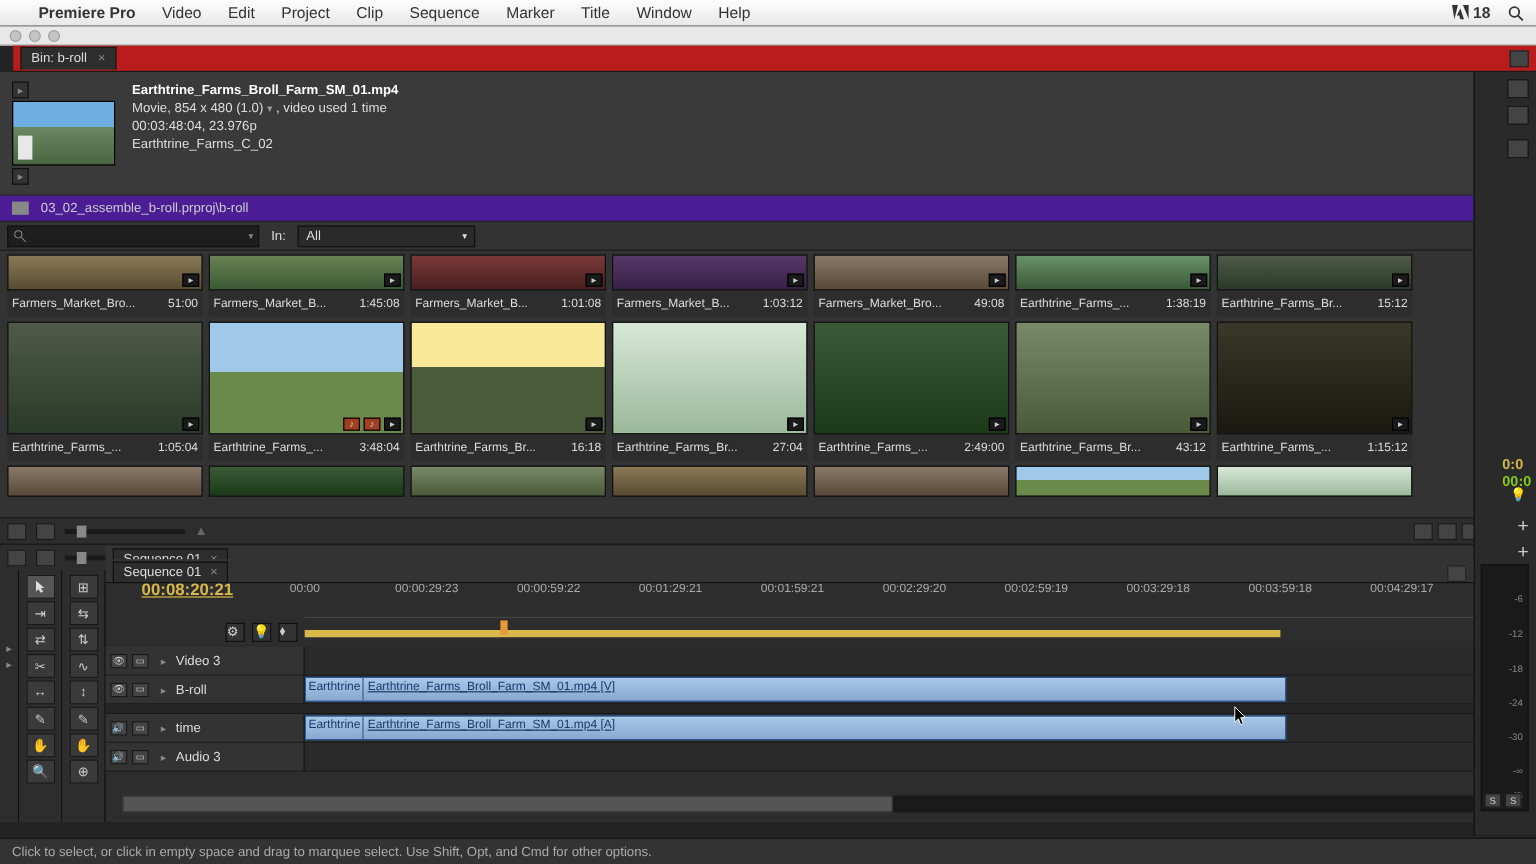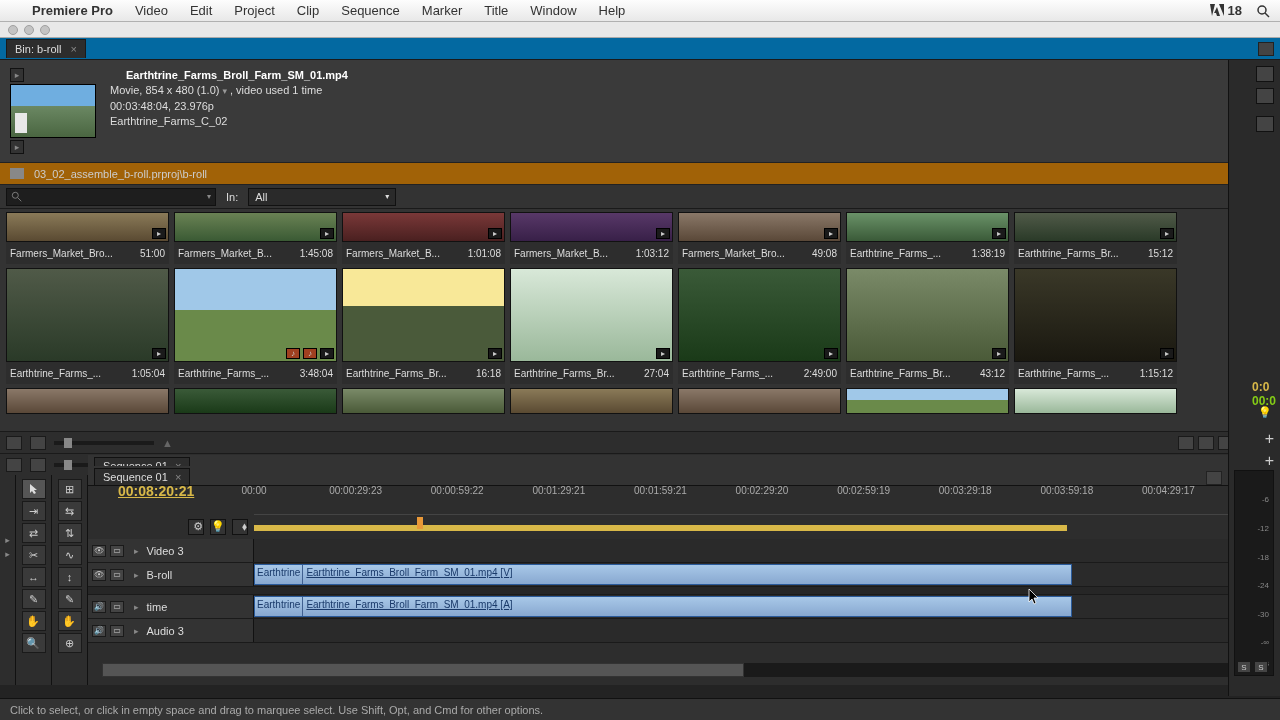--- a/index.html
+++ b/index.html
@@ -10,36 +10,36 @@
 .menubar .apple { font-size: 15px; }
 .menubar .app-name { font-weight: bold; }
 .menubar .right { margin-left: auto; display: flex; align-items: center; gap: 14px; }
 .adobe-badge { display: flex; align-items: center; gap: 4px; font-weight: bold; }
 
 
 .traffic-row { height: 16px; background: #e8e8e8; display: flex; align-items: center; padding-left: 8px; gap: 6px; border-bottom: 1px solid #aaa;}
 .tl { width: 10px; height: 10px; border-radius: 50%; background: #c4c4c4; border: 1px solid #a0a0a0; }
 
 
-.bin-tabbar { height: 22px; background: #0369a1; border-bottom: 1px solid #1a1a1a; display: flex; align-items: center; padding: 0 6px; }
+.bin-tabbar { height: 22px; background: #b91c1c; border-bottom: 1px solid #1a1a1a; display: flex; align-items: center; padding: 0 6px; margin-left: 11px; }
 .bin-tab { background: #2d2d2d; padding: 3px 8px; font-size: 11px; color: #ddd; border: 1px solid #1a1a1a; border-bottom: none; position: relative; }
 .bin-tab .close-x { margin-left: 6px; color: #888; cursor: pointer; }
 .panel-menu { margin-left: auto; display:flex; gap:6px; }
 .panel-menu-icon { width: 16px; height: 14px; background: #444; border: 1px solid #222; }
 
 
 .clip-header { background: #3a3a3a; padding: 8px 10px; display: flex; gap: 14px; border-bottom: 1px solid #222; }
 .clip-thumb { width: 86px; height: 54px; background: linear-gradient(to bottom, #6faee0 0%, #6faee0 40%, #6b8863 40%, #4a6641 100%); border: 1px solid #000; position: relative; flex-shrink: 0; }
 .clip-thumb::after { content: ''; position:absolute; left:4px; top:28px; width:12px; height:20px; background:#e8e8e8; }
 .clip-meta-lines { color: #ddd; line-height: 15px; font-size: 11px; }
-.clip-meta-lines .line1 { font-weight: bold; color: #fff; margin-left: 16px; }
+.clip-meta-lines .line1 { font-weight: bold; color: #fff; }
 .dd-arrow { color: #999; font-size: 9px; margin: 0 3px; }
 
 
-.proj-row { background: #a16207; height: 22px; display: flex; align-items: center; padding: 0 10px; gap: 10px; border-bottom: 1px solid #222; }
+.proj-row { background: #4c1d95; height: 22px; display: flex; align-items: center; padding: 0 10px; gap: 10px; border-bottom: 1px solid #222; }
 .folder-ic { width: 14px; height: 11px; background: #888; }
 .items-count { margin-left: auto; color: #ccc; }
 .search-row { background: #333; height: 24px; display: flex; align-items: center; padding: 0 6px; gap: 10px; border-bottom: 1px solid #1a1a1a; }
 .search-box { width: 210px; height: 18px; background: #1e1e1e; border: 1px solid #111; display: flex; align-items: center; padding: 0 4px; }
 .search-box svg { width: 12px; height: 12px; }
 .in-label { color: #ddd; }
 .in-select { width: 148px; height: 18px; background: #2a2a2a; border: 1px solid #111; display: flex; align-items: center; padding: 0 6px; justify-content: space-between; color: #ddd; }
 
 
 .grid-area { background: #333; height: 222px; overflow: hidden; padding: 3px 6px 0 6px; }
@@ -77,21 +77,21 @@
 
 
 .seq-tabbar { height: 20px; background: #333; display: flex; align-items: flex-end; padding: 0 6px; border-bottom: 1px solid #111; }
 .seq-tab { background: #2d2d2d; padding: 2px 8px; font-size: 11px; border: 1px solid #111; border-bottom: none; color: #ddd; }
 .timeline-wrap { display: flex; background: #2d2d2d; height: 210px; }
 .tool-col { width: 36px; background: #2d2d2d; border-right: 1px solid #111; padding: 4px 0; display: flex; flex-direction: column; align-items: center; gap: 2px; }
 .tool-btn { width: 24px; height: 20px; background: #3a3a3a; border: 1px solid #1a1a1a; display: flex; align-items: center; justify-content: center; color: #ccc; font-size: 11px; }
 .tool-btn.sel { background: #555; }
 .tool-col2 { width: 36px; background: #2d2d2d; border-right: 1px solid #111; padding: 4px 0; display: flex; flex-direction: column; align-items: center; gap: 2px; }
 
-.timeline-main { flex: 1; position: relative; text-align: right; }
+.timeline-main { flex: 1; position: relative; }
 .tc-display { position: absolute; left: 30px; top: 8px; color: #d8b848; font-size: 14px; font-weight: bold; text-decoration: underline; }
 .ruler { position: absolute; left: 166px; right: 10px; top: 10px; height: 30px; border-bottom: 1px solid #444; }
 .ruler-ticks { position: relative; height: 100%; }
 .tick-lbl { position: absolute; top: 0; font-size: 10px; color: #aaa; transform: translateX(-50%); }
 .work-area { position: absolute; left: 166px; right: 10px; top: 44px; height: 12px; }
 .work-bar { position: absolute; height: 6px; background: #d8b848; top: 6px; }
 .work-handle { position:absolute; top:0; width:16px; height:16px; background:#333; border:1px solid #111; }
 
 .tracks { position: absolute; left: 0; right: 10px; top: 64px; bottom: 26px; }
 .track { display: flex; height: 24px; border-bottom: 1px solid #1a1a1a; position: relative; }

